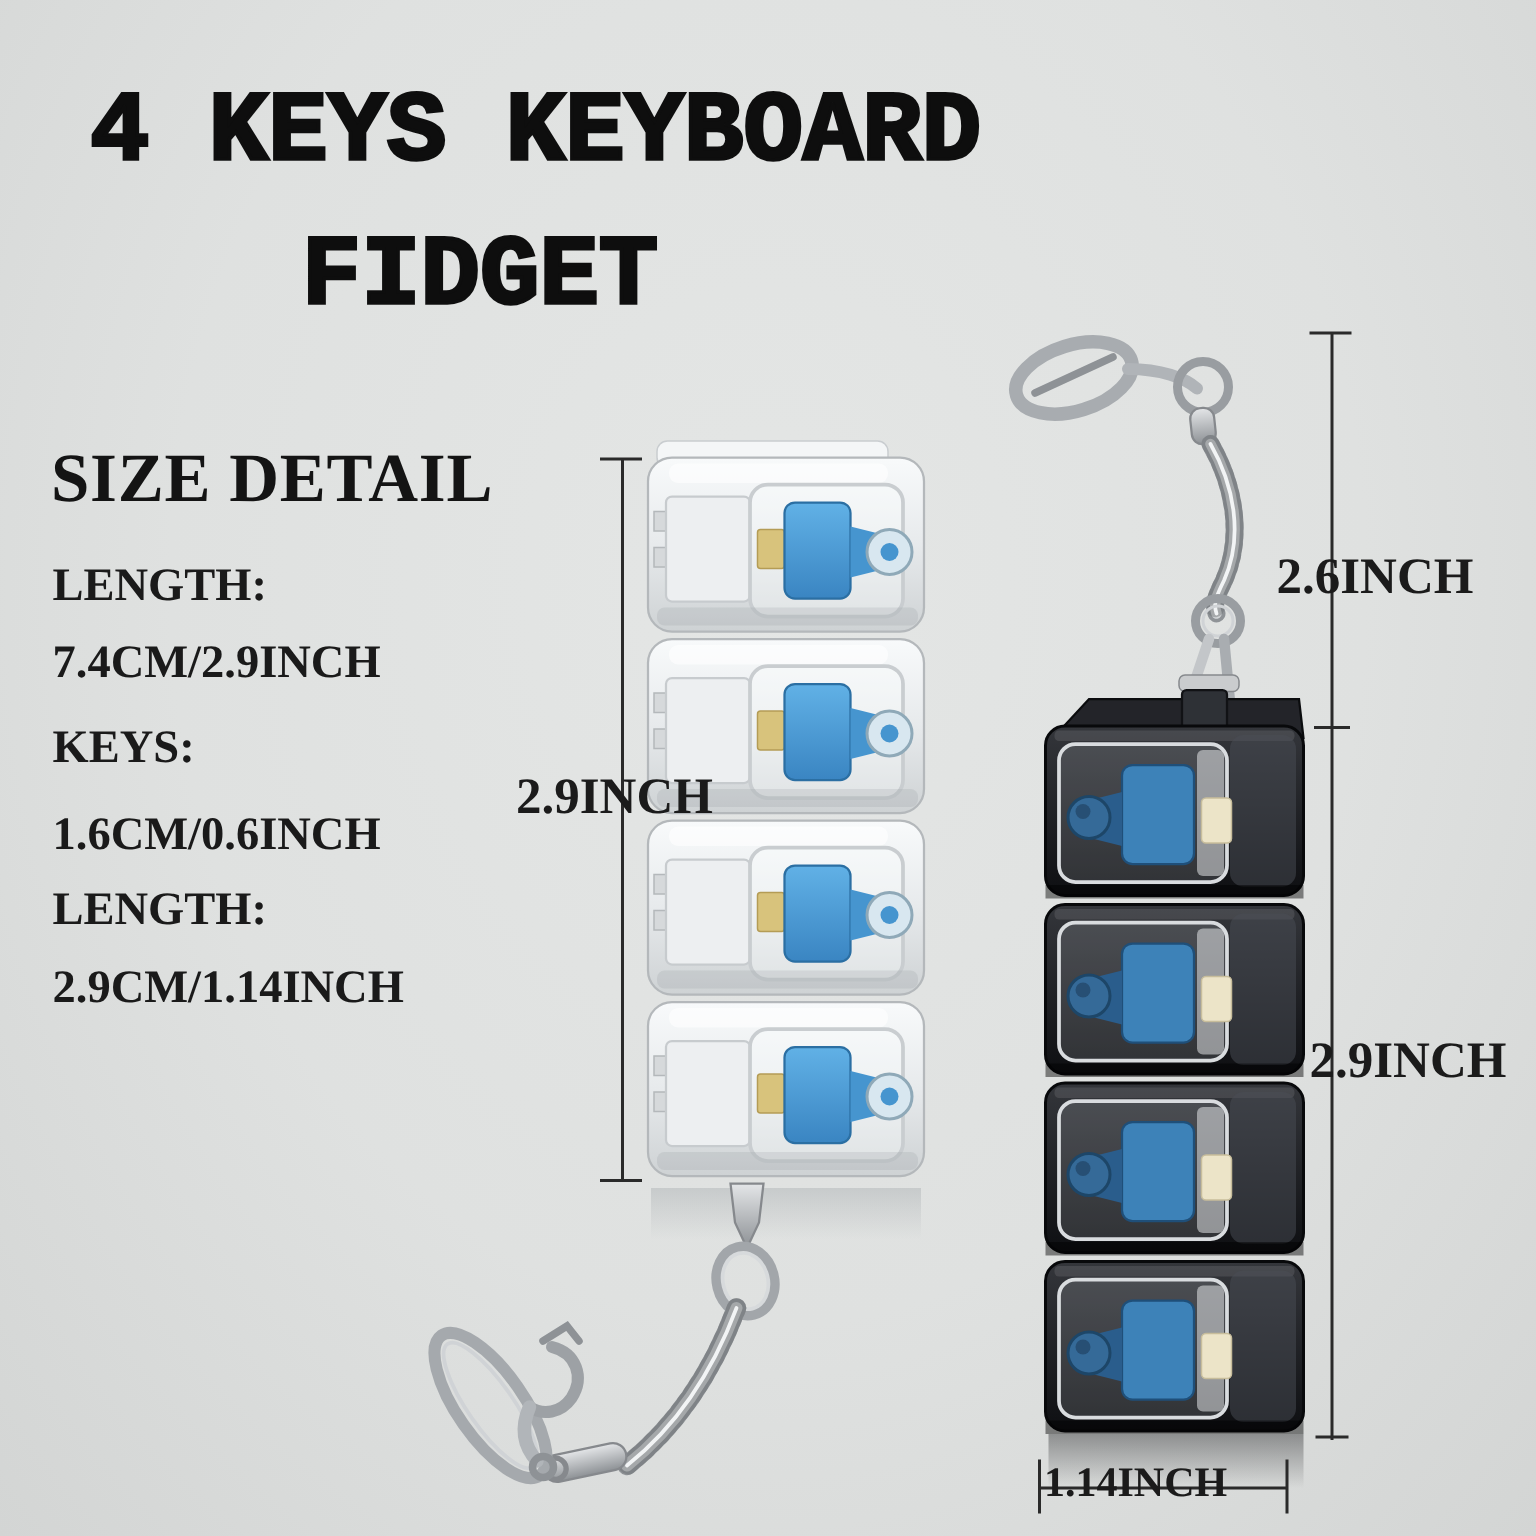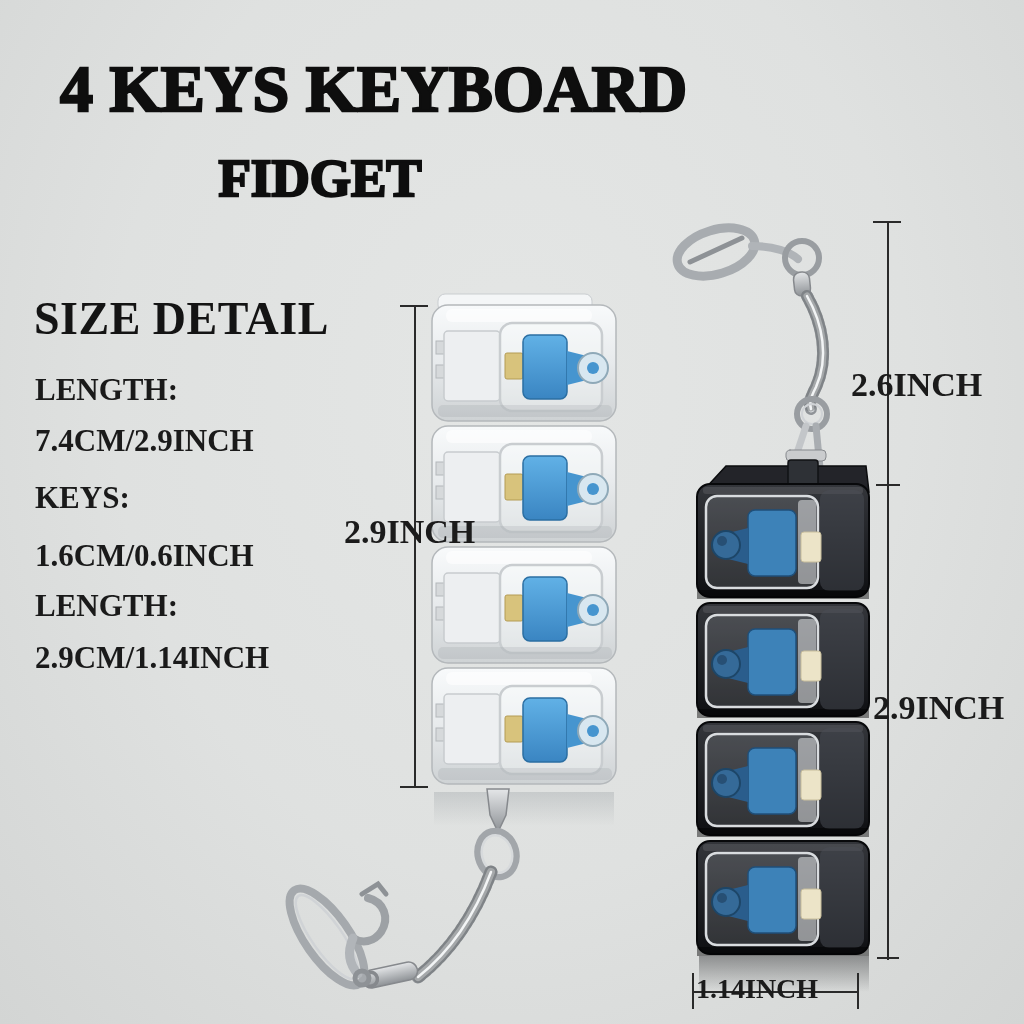--- a/index.html
+++ b/index.html
@@ -3,27 +3,27 @@
 <meta charset="utf-8">
 <style>
   html,body{margin:0;padding:0;background:#c9cbca;}
   .stage{
     position:relative;width:1024px;height:1024px;overflow:hidden;
     background:radial-gradient(ellipse at 50% 38%, #e4e6e5 0%, #dfe1e0 55%, #d3d5d4 100%);
     font-family:"Liberation Serif","DejaVu Serif",serif;
   }
   .abs{position:absolute;}
   .title{
-    font-family:Liberation Serif, serif;
+    font-family:Liberation Mono, monospace;
     font-weight:bold;color:#0e0e0e;
     -webkit-text-stroke:2.4px #0e0e0e;
     letter-spacing:0px;white-space:nowrap;line-height:1;
   }
   .title1{left:60px;top:56px;font-size:66px;}
-  .title2{left:120px;top:152px;width:400px;text-align:center;font-size:53px;}
+  .title2{left:120px;top:152px;width:400px;text-align:center;font-size:66px;}
   .sd-heading{
     left:34px;top:294px;font-size:46px;font-weight:bold;color:#141414;
     letter-spacing:0.5px;white-space:nowrap;line-height:1.1;
   }
   .sd-line{
     left:35px;font-size:31px;font-weight:bold;color:#1a1a1a;
     white-space:nowrap;line-height:1.1;letter-spacing:0px;
   }
   .dim-label{
     font-size:34px;font-weight:bold;color:#1b1b1b;white-space:nowrap;

